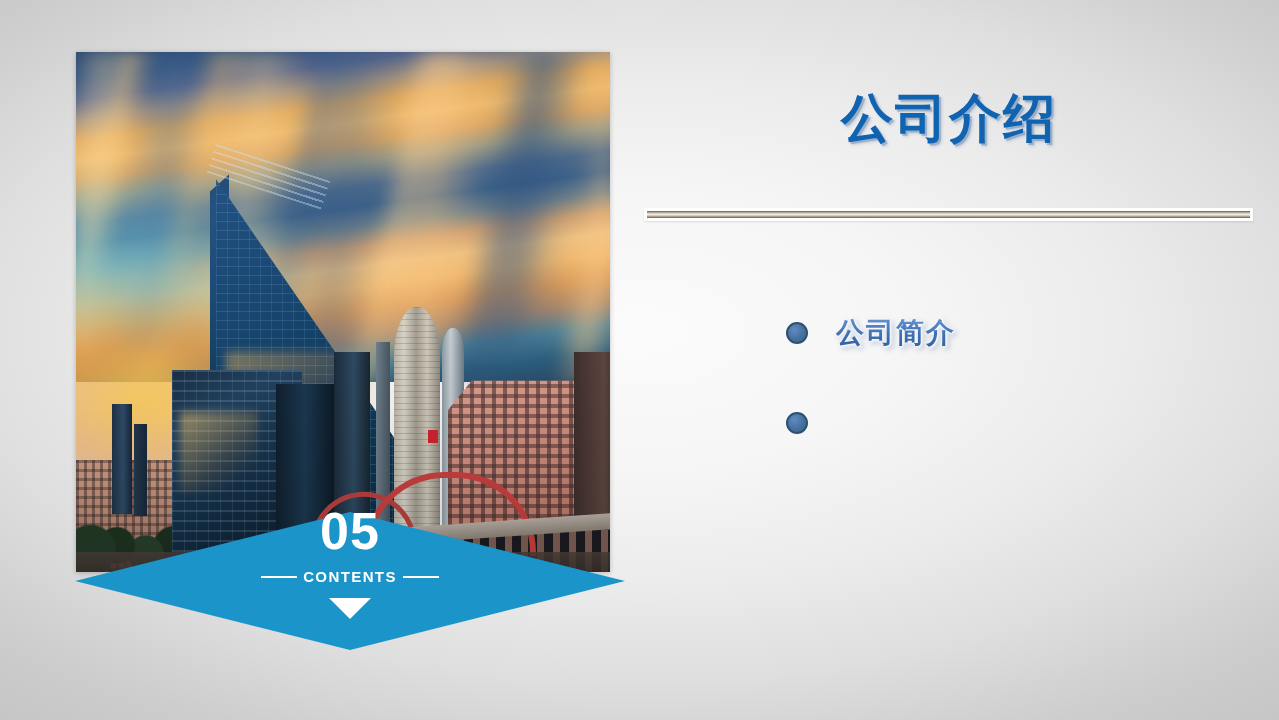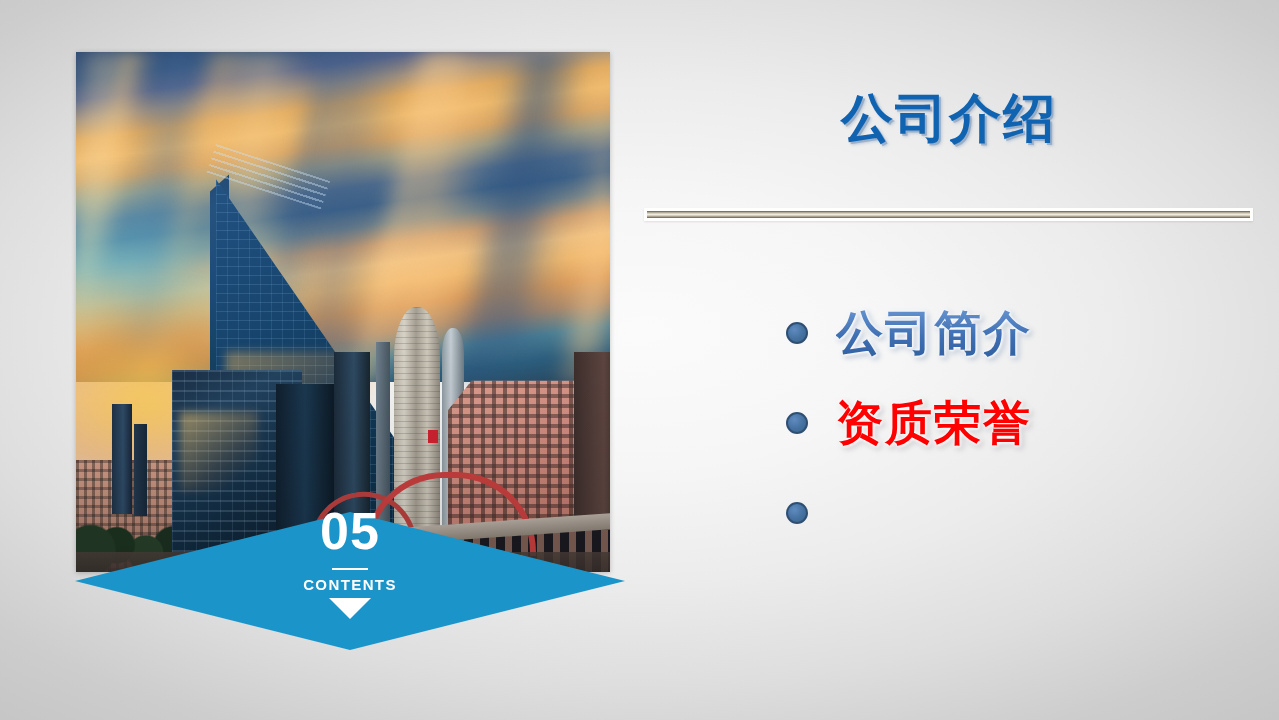--- a/index.html
+++ b/index.html
@@ -287,21 +287,20 @@
     line-height: 62px;
   }
   #contents-row {
     position: absolute;
     top: 68px;
     width: 100%;
     display: flex;
     align-items: center;
     justify-content: center;
     gap: 6px;
-    flex-direction: column;
   }
   .c-dash { width: 36px; height: 2px; background: #ffffff; }
   #contents-label {
     color: #ffffff;
     font-size: 15px;
     font-weight: bold;
     letter-spacing: 1.4px;
   }
   #down-tri {
     position: absolute;
@@ -361,21 +360,21 @@
   }
   .bullet-dot {
     flex: 0 0 auto;
     width: 22px; height: 22px;
     border-radius: 50%;
     background: radial-gradient(circle at 36% 32%, #5f8bc0 0%, #44719f 55%, #3a6490 100%);
     border: 2px solid #2f4f72;
     box-sizing: border-box;
   }
   .bullet-text {
-    font-size: 47px;
+    font-size: 28px;
     font-weight: bold;
     letter-spacing: 2px;
     white-space: nowrap;
     text-align: center;
   }
   .bullet-text.blue {
     color: #4a7cbe;
     background: linear-gradient(to bottom, #6f9ad6 0%, #3e6fb2 55%, #2f5c9c 100%);
     -webkit-background-clip: text;
     background-clip: text;
@@ -459,20 +458,16 @@
     <div class="bar"></div>
   </div>
 
   <div id="bullets">
     <div class="bullet-row">
       <span class="bullet-dot"></span>
       <span class="bullet-text blue">公司简介</span>
     </div>
     <div class="bullet-row">
       <span class="bullet-dot"></span>
-      <span class="bullet-text red">资质荣誉</span>
-    </div>
-    <div class="bullet-row">
-      <span class="bullet-dot"></span>
     </div>
   </div>
 
 </div>
 
 </body></html>

